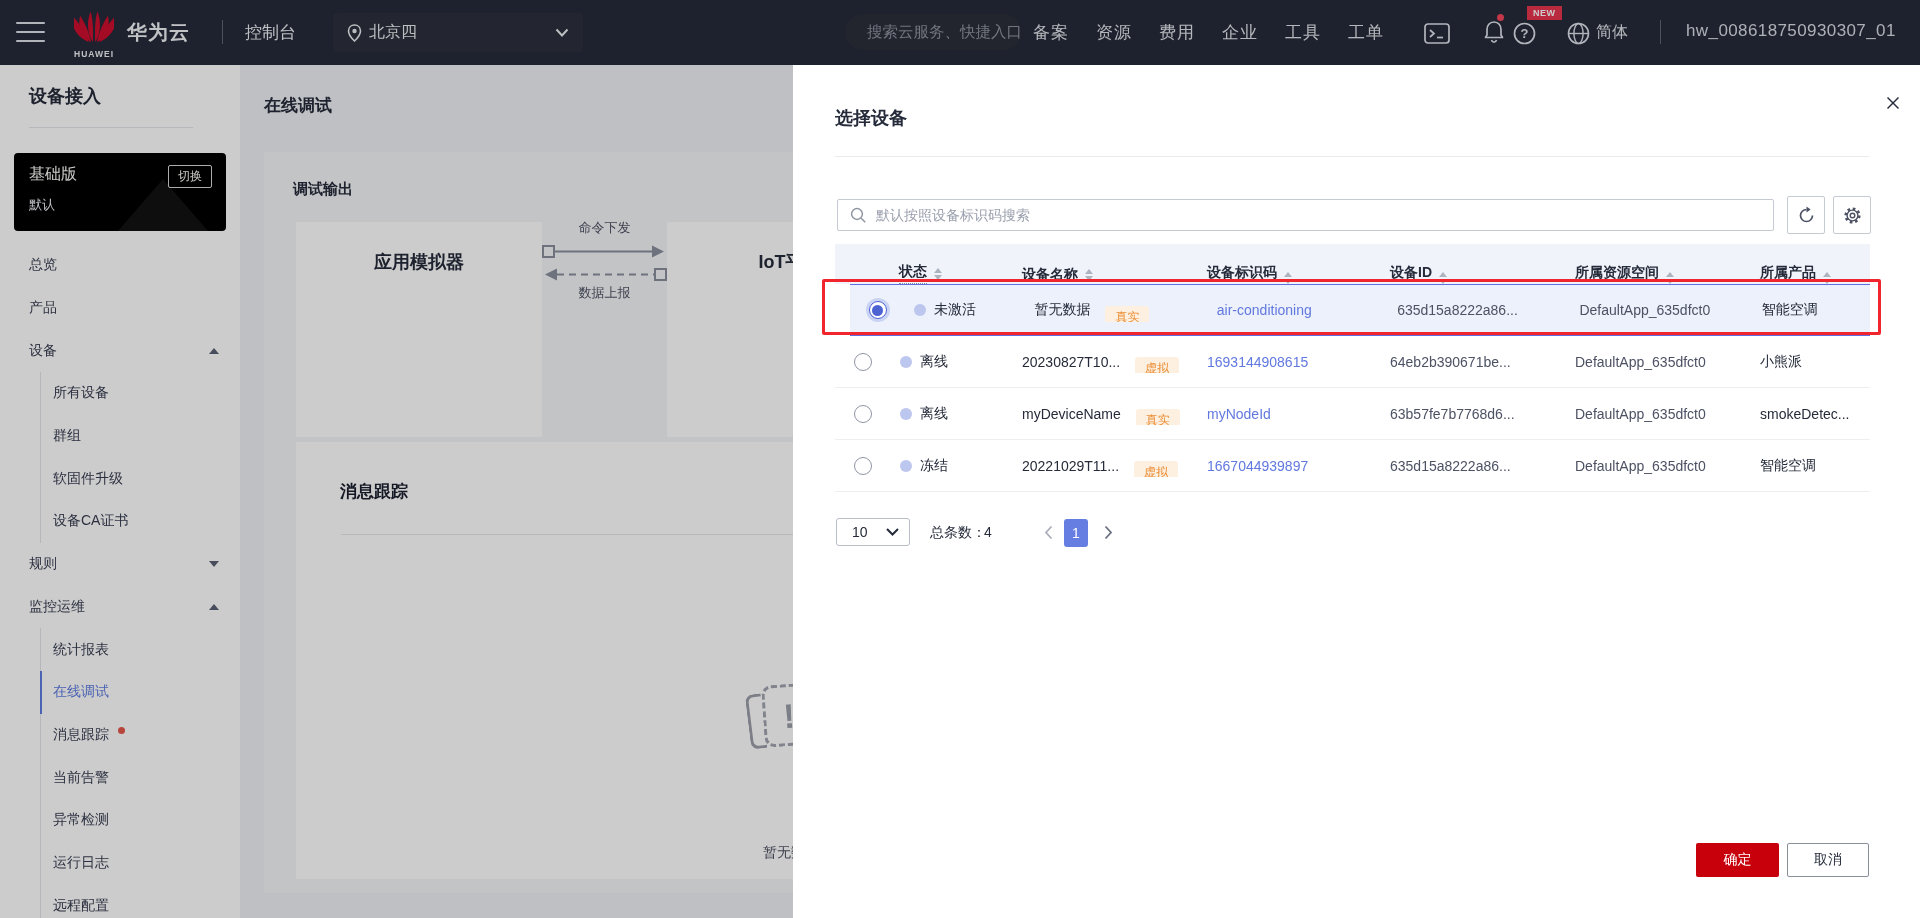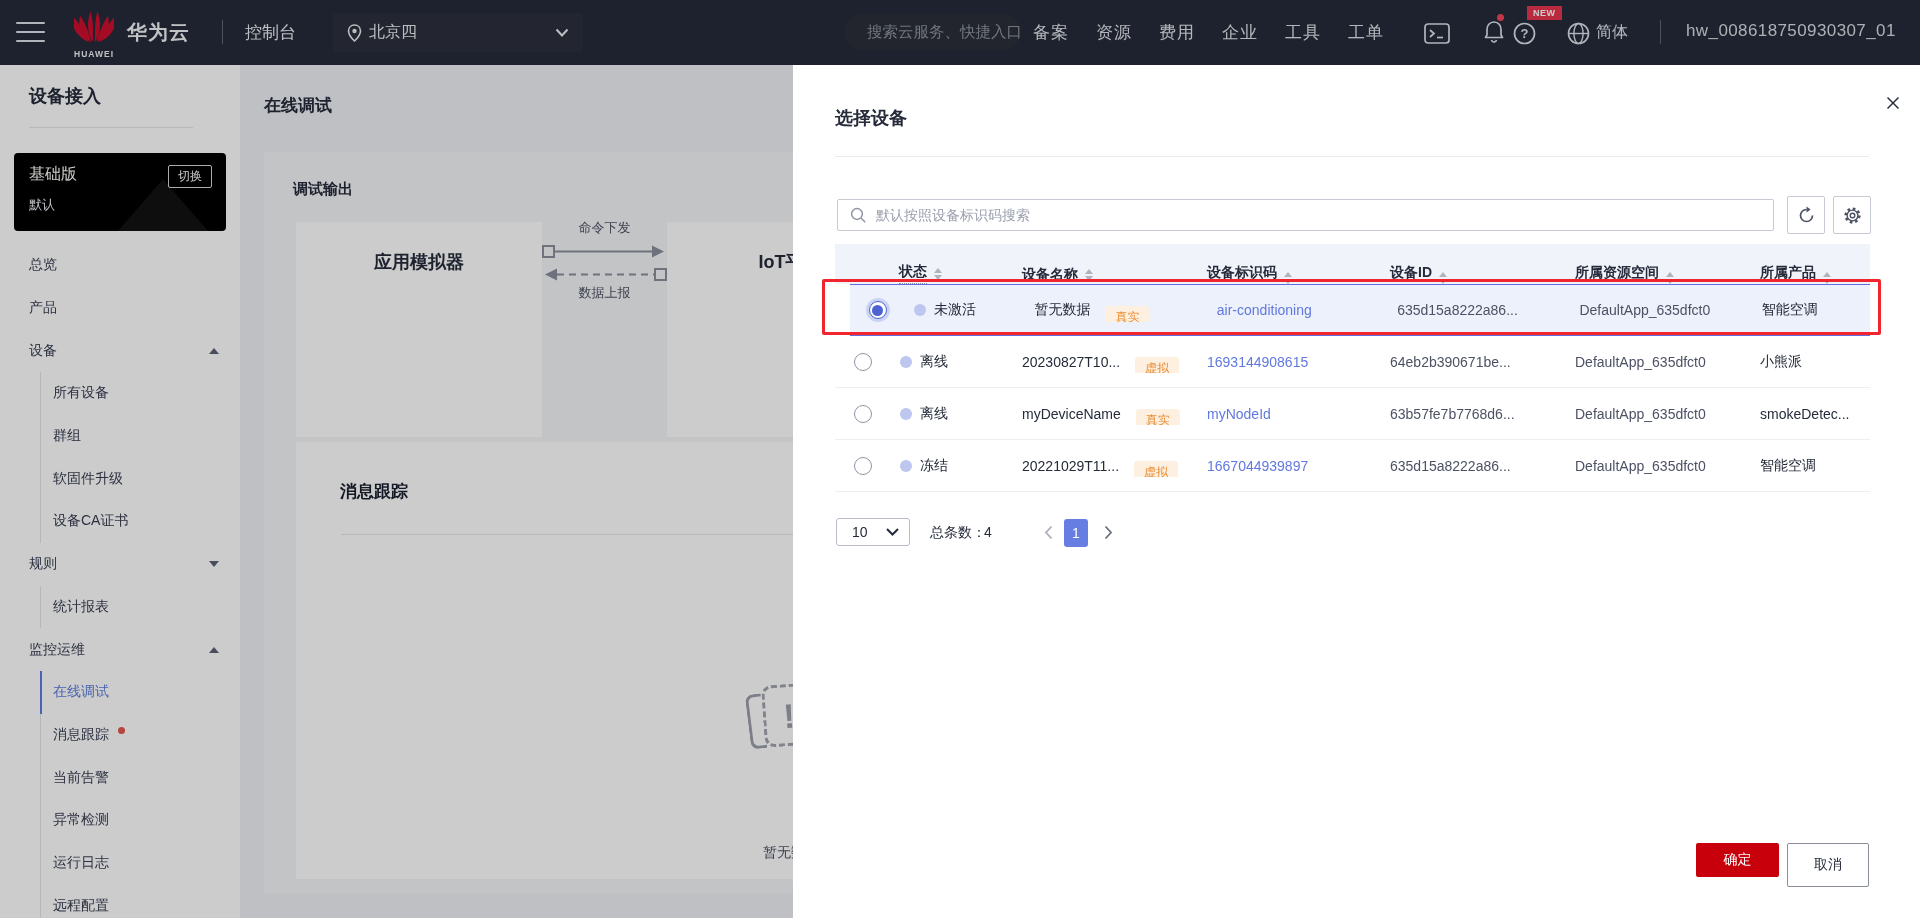--- a/index.html
+++ b/index.html
@@ -109,21 +109,21 @@
 
   .page-size { left:43px; top:453px; width:74px; height:28px; border:1px solid #b9bdc8; border-radius:3px; display:flex; align-items:center; padding:0 10px 0 15px; cursor:pointer; background:#fff; }
   .page-size .v { flex:1; font-size:14px; color:#252b3a; }
   .total-label { left:137px; top:459px; font-size:14px; color:#252b3a; }
   .total-val { left:191px; top:459px; font-size:14px; color:#252b3a; }
   .pg-prev { left:243px; top:455px; width:24px; height:24px; display:flex; align-items:center; justify-content:center; cursor:pointer; }
   .pg-cur { left:271px; top:454px; width:24px; height:28px; background:#667ee2; color:#fff; border-radius:3px; display:flex; align-items:center; justify-content:center; font-size:14px; cursor:pointer; }
   .pg-next { left:303px; top:455px; width:24px; height:24px; display:flex; align-items:center; justify-content:center; cursor:pointer; }
 
   .btn-ok { left:903px; top:778px; width:83px; height:34px; background:#c7000b; border:none; border-radius:2px; color:#fff; font-size:14px; cursor:pointer; font-family:"Liberation Sans", sans-serif; }
-  .btn-cancel { left:994px; top:778px; width:82px; height:44px; background:#fff; border:1px solid #8a8e99; border-radius:2px; color:#252b3a; font-size:14px; cursor:pointer; font-family:"Liberation Sans", sans-serif; }
+  .btn-cancel { left:994px; top:778px; width:82px; height:34px; background:#fff; border:1px solid #8a8e99; border-radius:2px; color:#252b3a; font-size:14px; cursor:pointer; font-family:"Liberation Sans", sans-serif; }
 </style>
 </head>
 <body>
 
 <div class="stage">
 
   <header class="topbar">
     <div class="abs hamburger">
         <span></span>
         <span></span>
@@ -234,26 +234,26 @@
       <div class="sb-item sub">
           <span>软固件升级</span>
         </div>
       <div class="sb-item sub">
           <span>设备CA证书</span>
         </div>
       <div class="sb-item">
           <span>规则</span>
           <i class="caret down"></i>
         </div>
-      <div class="sb-item sub">
-          <span>统计报表</span>
-        </div>
       <div class="sb-item">
           <span>监控运维</span>
           <i class="caret up"></i>
+        </div>
+      <div class="sb-item sub">
+          <span>统计报表</span>
         </div>
       <div class="sb-item sub active">
           <span>在线调试</span>
         </div>
       <div class="sb-item sub">
           <span>消息跟踪</span>
           <span class="alert-dot"></span>
         </div>
       <div class="sb-item sub">
           <span>当前告警</span>

